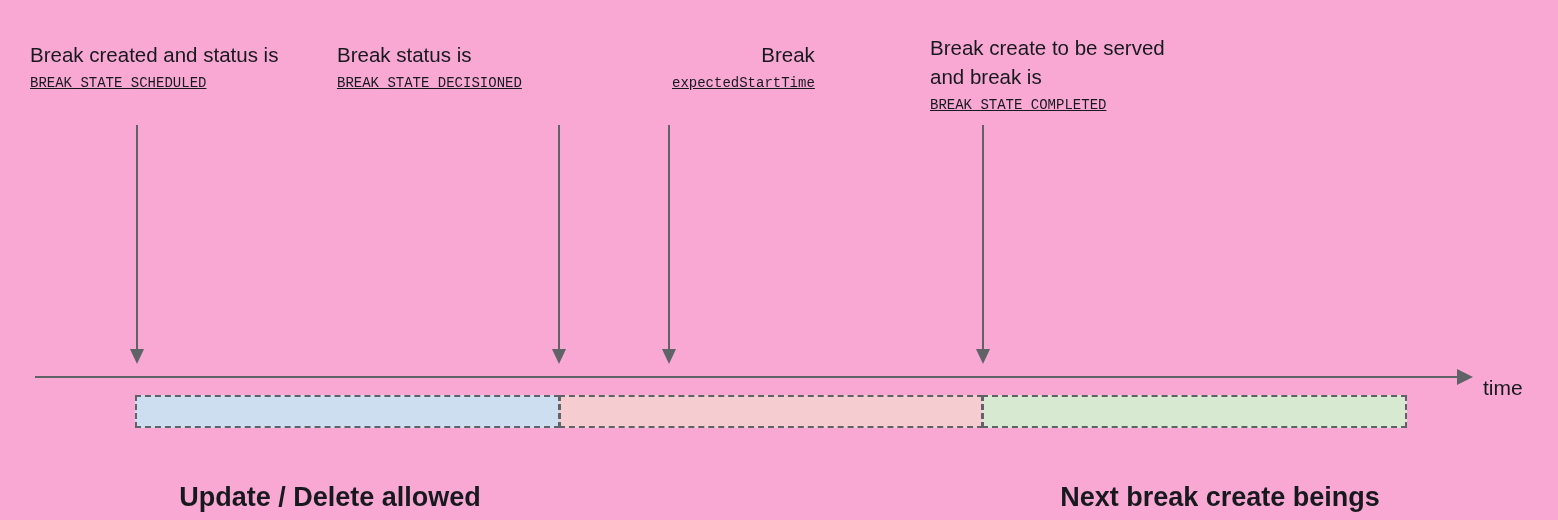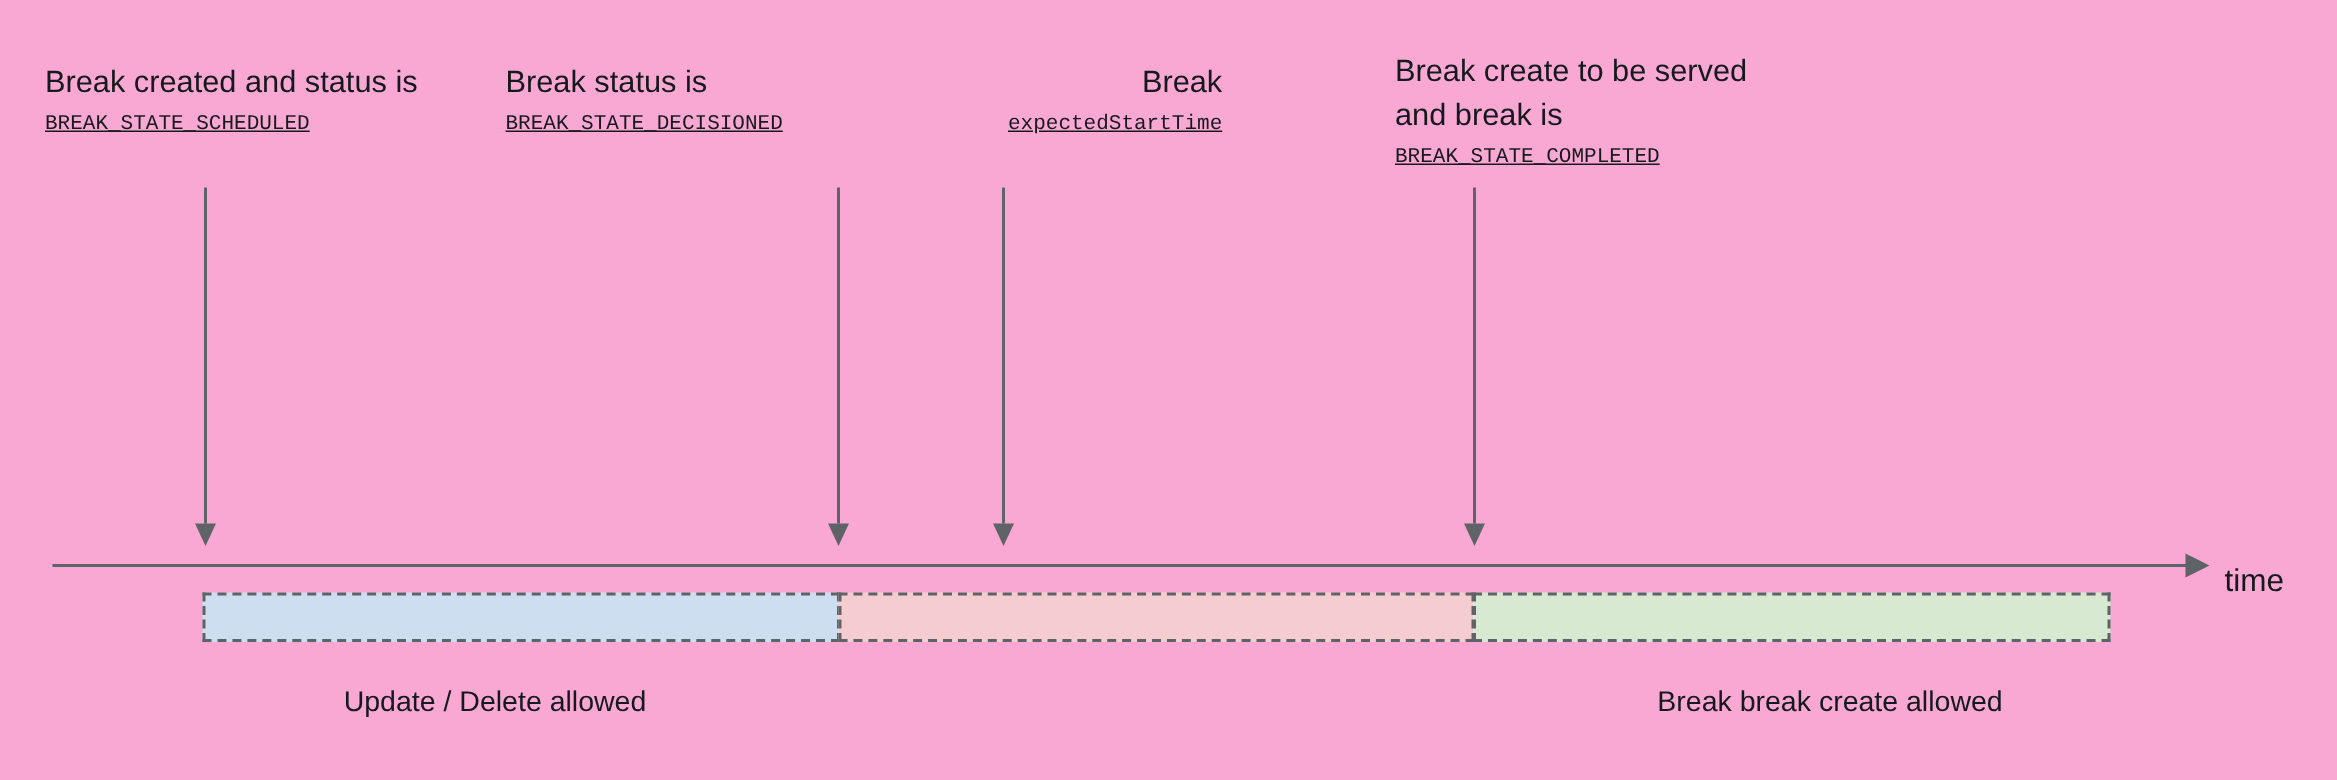--- a/index.html
+++ b/index.html
@@ -89,25 +89,26 @@
     position: absolute;
     top: 395px;
     height: 33px;
     box-sizing: border-box;
     border: 2px dashed #5f6368;
   }
 
   
   .caption {
     position: absolute;
-    top: 458px;
-    font-size: 19px;
+    top: 482px;
+    font-size: 27px;
     color: #16191d;
     text-align: center;
     white-space: nowrap;
+    font-weight: bold;
   }
 </style>
 </head>
 <body>
 
 <div id="canvas">
 
   <div class="annotation" id="ann-0" style="left: 30px; top: 40px;"><span class="ann-line plain">Break created and status is</span><span class="ann-line mono">BREAK_STATE_SCHEDULED</span></div>
   <div class="annotation" id="ann-1" style="left: 337px; top: 40px;"><span class="ann-line plain">Break status is</span><span class="ann-line mono">BREAK_STATE_DECISIONED</span></div>
   <div class="annotation" id="ann-2" style="left: 672px; top: 40px; text-align: right;"><span class="ann-line plain">Break</span><span class="ann-line mono">expectedStartTime</span></div>
@@ -132,15 +133,15 @@
 
   <div id="time-axis"></div>
   <div id="time-axis-head"></div>
   <div id="time-axis-label">time</div>
 
   <div class="phase-bar" id="bar-0" style="left: 135px; width: 425px; background: rgb(204, 222, 240); border-color: rgb(95, 99, 104);"></div>
   <div class="phase-bar" id="bar-1" style="left: 559px; width: 424px; background: rgb(245, 205, 208); border-color: rgb(95, 99, 104);"></div>
   <div class="phase-bar" id="bar-2" style="left: 982px; width: 425px; background: rgb(216, 233, 210); border-color: rgb(95, 99, 104);"></div>
 
   <div class="caption" id="cap-0" style="left: 30px; width: 600px;">Update / Delete allowed</div>
-  <div class="caption" id="cap-2" style="left: 920px; width: 600px;">Break break create allowed</div>
+  <div class="caption" id="cap-2" style="left: 920px; width: 600px;">Next break create beings</div>
 
 </div>
 
 </body></html>

